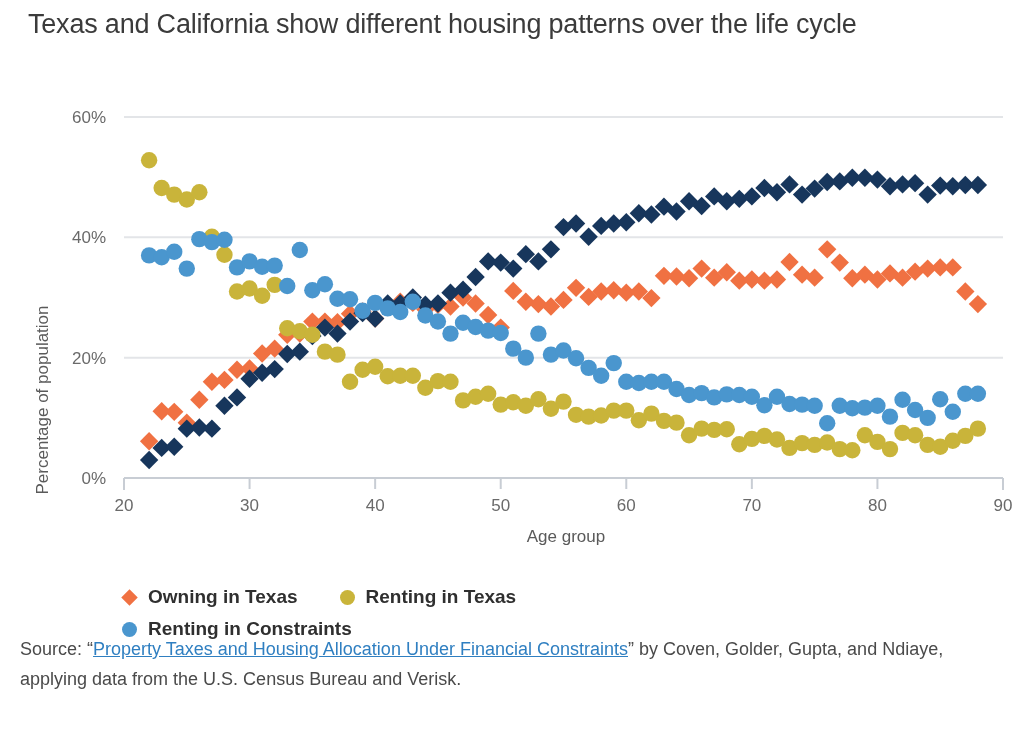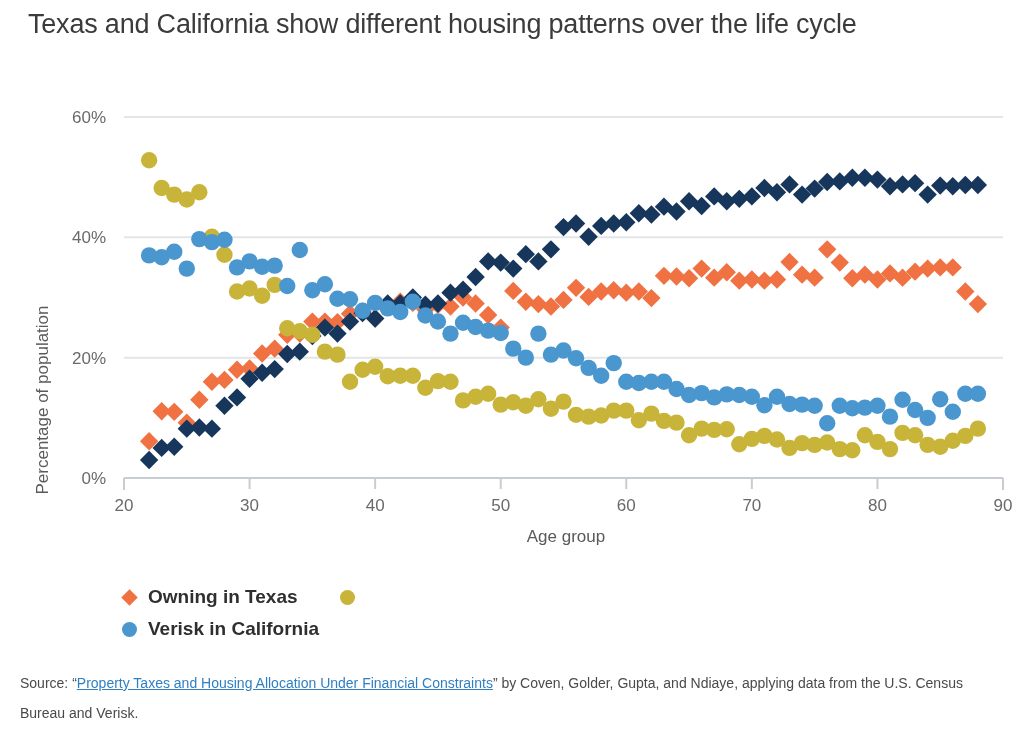--- a/index.html
+++ b/index.html
@@ -86,23 +86,23 @@
     font-weight: bold;
     color: #2f2f2f;
     white-space: nowrap;
   }
   .legend-row2 {
     width: 100%;
   }
   .source {
     position: absolute;
     left: 20px;
-    top: 668px;
+    top: 634px;
     width: 980px;
-    font-size: 14px;
+    font-size: 18px;
     line-height: 30px;
     color: #4a4a4a;
   }
   .source a, .source .link {
     color: #2f7fc1;
     text-decoration: underline;
     cursor: pointer;
   }
 </style>
 </head>
@@ -431,24 +431,25 @@
     </svg>
   </div>
 
   <div class="legend" id="legend">
       <div class="legend-item">
         <div class="marker diamond" style="background: rgb(240, 113, 66);"></div>
         <span class="legend-label">Owning in Texas</span>
       </div>
       <div class="legend-item">
         <div class="marker circle" style="background: rgb(201, 180, 58);"></div>
+        <span class="legend-label">Renting in Texas</span>
       </div>
       <div class="legend-item legend-row2">
         <div class="marker circle" style="background: rgb(74, 150, 206);"></div>
-        <span class="legend-label">Verisk in California</span>
+        <span class="legend-label">Renting in Constraints</span>
       </div>
     </div>
 
   <div class="source">
     <span>Source: “</span><span class="link">Property Taxes and Housing Allocation Under Financial Constraints</span><span>” by Coven, Golder, Gupta, and Ndiaye, applying data from the U.S. Census Bureau and Verisk.</span>
   </div>
 
 </div>
 
 </body></html>

